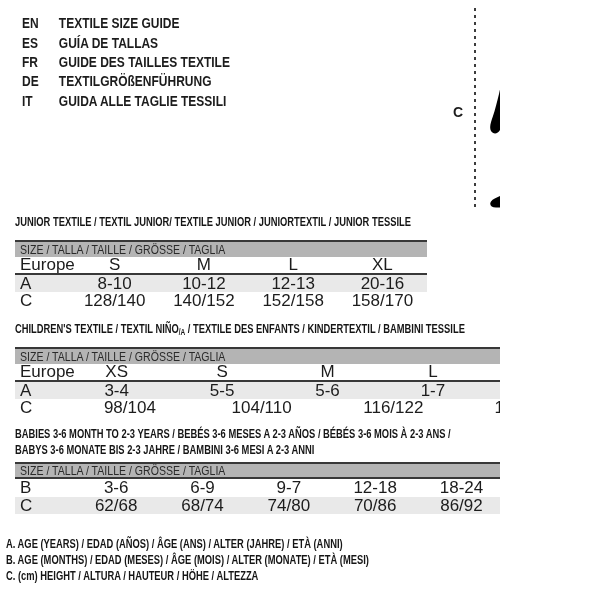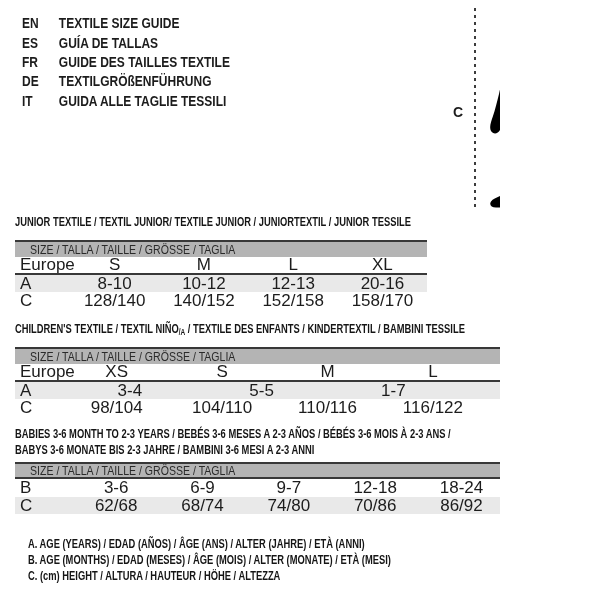--- a/index.html
+++ b/index.html
@@ -18,34 +18,34 @@
     background-image:repeating-linear-gradient(to bottom,#3c3c3c 0 3px,transparent 3px 7px);}
   .c-label{position:absolute;left:453px;top:104px;font-weight:bold;font-size:14px;}
   .silhouette{position:absolute;left:485px;top:8px;width:103px;height:202px;}
   
   .sec-title{position:absolute;left:15px;font-weight:bold;font-size:13px;line-height:16px;
     white-space:nowrap;transform:scaleX(0.72);transform-origin:0 0;color:#151515;}
   .sub{font-size:9px;vertical-align:-2px;}
   
   .sizetable{position:absolute;left:15px;}
   .band{background:#b4b4b4;border-top:2px solid #383838;height:17px;
-    display:flex;align-items:center;padding-left:15px;}
+    display:flex;align-items:center;padding-left:5px;}
   .band span{font-size:12px;white-space:nowrap;transform:scaleX(0.88);transform-origin:0 50%;color:#2a2a2a;}
   .trow{display:flex;align-items:center;font-size:17px;}
   .trow .lbl{padding-left:5px;white-space:nowrap;}
   .trow .cell{flex:1;text-align:center;white-space:nowrap;}
   .hdr-row{height:18px;border-bottom:2px solid #383838;}
   .data-row{height:17px;}
   .alt{background:#e9e9e9;}
   .t1{width:412px;top:240px;} .t1 .lbl{width:55px;flex:0 0 55px;}
   .t2{width:576px;top:347px;} .t2 .lbl{width:49px;flex:0 0 49px;}
   .t3{width:576px;top:462px;} .t3 .lbl{width:58px;flex:0 0 58px;}
   .t3 .band{border-bottom:2px solid #383838;}
   
-  .legend{position:absolute;left:28px;top:536px;}
+  .legend{position:absolute;left:6px;top:536px;}
   .legend-line{height:16px;white-space:nowrap;font-weight:bold;font-size:13px;
     transform:scaleX(0.72);transform-origin:0 50%;color:#151515;}
 </style>
 </head>
 <body>
 
 <div class="page">
 
   <div class="langs">
     <div class="lang-row">
@@ -117,28 +117,28 @@
       <span class="cell">XS</span>
       <span class="cell">S</span>
       <span class="cell">M</span>
       <span class="cell">L</span>
       <span class="cell">XL</span>
     </div>
     <div class="trow data-row alt">
       <span class="lbl">A</span>
       <span class="cell">3-4</span>
       <span class="cell">5-5</span>
+      <span class="cell">5-6</span>
       <span class="cell">1-7</span>
       <span class="cell">7-8</span>
     </div>
     <div class="trow data-row" style="height:18px;">
       <span class="lbl">C</span>
       <span class="cell">98/104</span>
       <span class="cell">104/110</span>
-      <span class="cell">110/116</span>
       <span class="cell">116/122</span>
       <span class="cell">122/128</span>
     </div>
   </div>
 
   <div class="sec-title" style="top:426px;">
     <div>BABIES 3-6 MONTH TO 2-3 YEARS / BEBÉS 3-6 MESES A 2-3 AÑOS / BÉBÉS 3-6 MOIS À 2-3 ANS /</div>
     <div>BABYS 3-6 MONATE BIS 2-3 JAHRE / BAMBINI 3-6 MESI A 2-3 ANNI</div>
   </div>
   <div class="sizetable t3">

